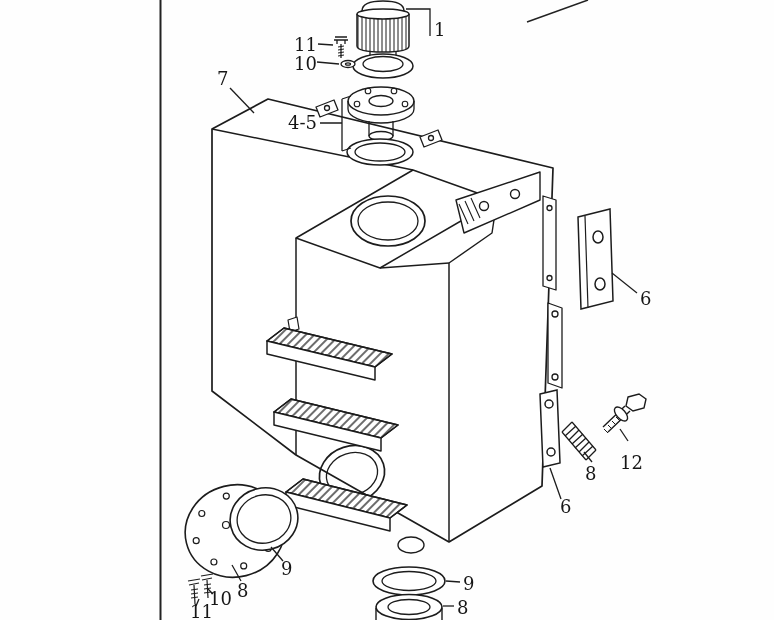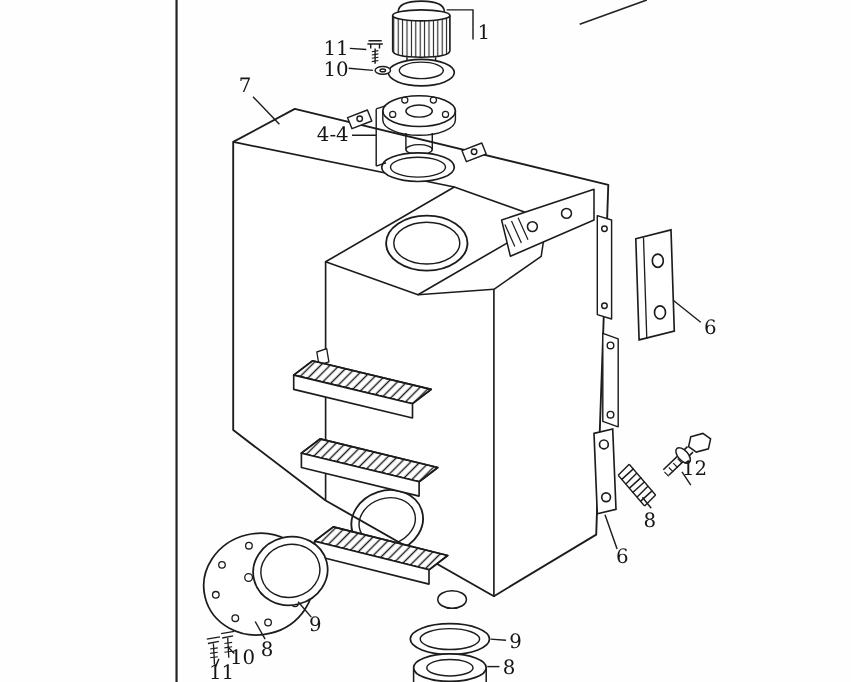--- a/index.html
+++ b/index.html
@@ -220,23 +220,23 @@
       <path d="M196,606 L199,599"></path>
       <path d="M460,582 L446,581"></path>
       <path d="M454,606 L443,606"></path>
     </g>
   </svg>
 
   <div class="callout" style="left:294px;top:36px">11</div>
   <div class="callout" style="left:294px;top:55px">10</div>
   <div class="callout" style="left:434px;top:21px">1</div>
   <div class="callout" style="left:217px;top:70px">7</div>
-  <div class="callout" style="left:288px;top:114px">4-4</div>
+  <div class="callout" style="left:288px;top:114px">4-5</div>
   <div class="callout" style="left:640px;top:290px">6</div>
-  <div class="callout" style="left:620px;top:418px">12</div>
+  <div class="callout" style="left:620px;top:454px">12</div>
   <div class="callout" style="left:585px;top:465px">8</div>
   <div class="callout" style="left:560px;top:498px">6</div>
   <div class="callout" style="left:281px;top:560px">9</div>
   <div class="callout" style="left:237px;top:582px">8</div>
   <div class="callout" style="left:209px;top:590px">10</div>
   <div class="callout" style="left:190px;top:603px">11</div>
   <div class="callout" style="left:463px;top:575px">9</div>
   <div class="callout" style="left:457px;top:599px">8</div>
 </div>
 

